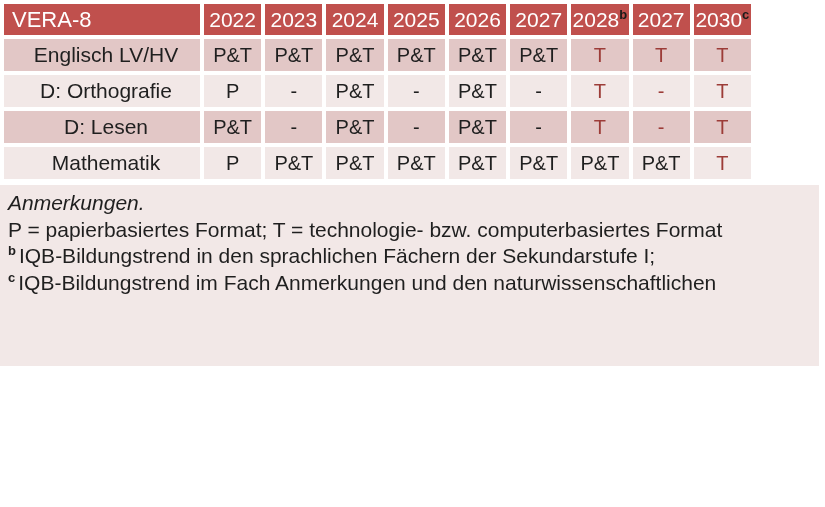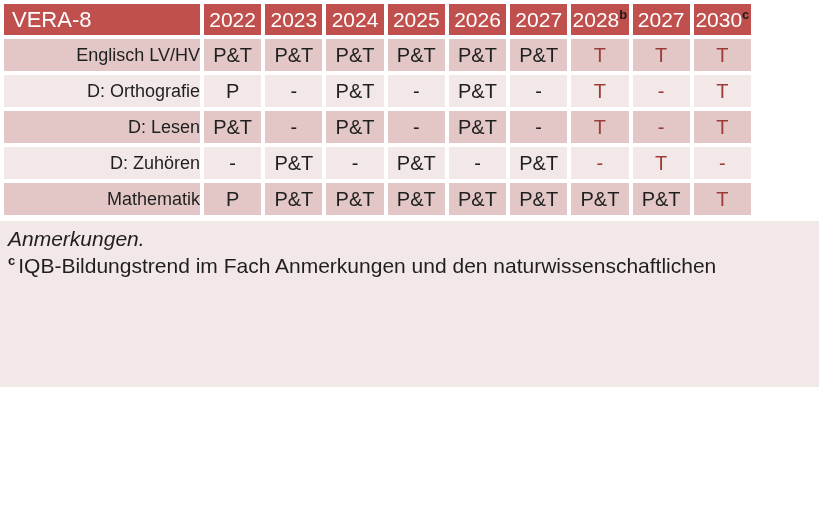--- a/index.html
+++ b/index.html
@@ -44,29 +44,29 @@
     line-height: 0;
   }
   tbody td {
     height: 32px;
     text-align: center;
     font-size: 20px;
   }
   tbody tr:nth-child(odd) td { background: var(--band-dark, #E2C7C6); }
   tbody tr:nth-child(even) td { background: var(--band-light, #F2E8E7); }
   tbody td.row-label {
-    text-align: right;
+    text-align: center;
     padding-left: 8px;
-    font-size: 18px;
+    font-size: 21px;
   }
   tbody td.accent { color: var(--accent-text, #9C3C38); }
   .notes {
     background: var(--notes-bg, #F2E8E7);
     margin: 2px 6px 6px 0;
-    padding: 5px 10px 3px 8px;
+    padding: 5px 10px 18px 8px;
     font-size: 21px;
     line-height: 26.5px;
     min-height: 158px;
   }
   .notes .title { font-style: italic; }
   .notes sup {
     font-weight: bold;
     font-size: 13px;
     line-height: 0;
   }
@@ -133,42 +133,32 @@
         <td>-</td>
         <td>P&amp;T</td>
         <td>-</td>
         <td>P&amp;T</td>
         <td>-</td>
         <td class="accent">T</td>
         <td class="accent">-</td>
         <td class="accent">T</td>
       </tr>
       <tr>
-        <td class="row-label">D: Zuhören</td>
-        <td>-</td>
-        <td>P&amp;T</td>
-        <td>-</td>
-        <td>P&amp;T</td>
-        <td>-</td>
-        <td>P&amp;T</td>
-        <td class="accent">-</td>
-        <td class="accent">T</td>
-        <td class="accent">-</td>
-      </tr>
-      <tr>
         <td class="row-label">Mathematik</td>
         <td>P</td>
         <td>P&amp;T</td>
         <td>P&amp;T</td>
         <td>P&amp;T</td>
         <td>P&amp;T</td>
         <td>P&amp;T</td>
         <td>P&amp;T</td>
         <td>P&amp;T</td>
         <td class="accent">T</td>
       </tr>
     </tbody>
 </table>
 
 <div class="notes">
   <div class="title">Anmerkungen.</div>
+  <div>P = papierbasiertes Format; T = technologie- bzw. computerbasiertes Format</div>
+  <div><sup>b</sup><span class="fn-text">IQB-Bildungstrend in den sprachlichen Fächern der Sekundarstufe I;</span></div>
   <div><sup>c</sup><span class="fn-text">IQB-Bildungstrend im Fach Anmerkungen und den naturwissenschaftlichen</span></div>
 </div>
 
 </body></html>

